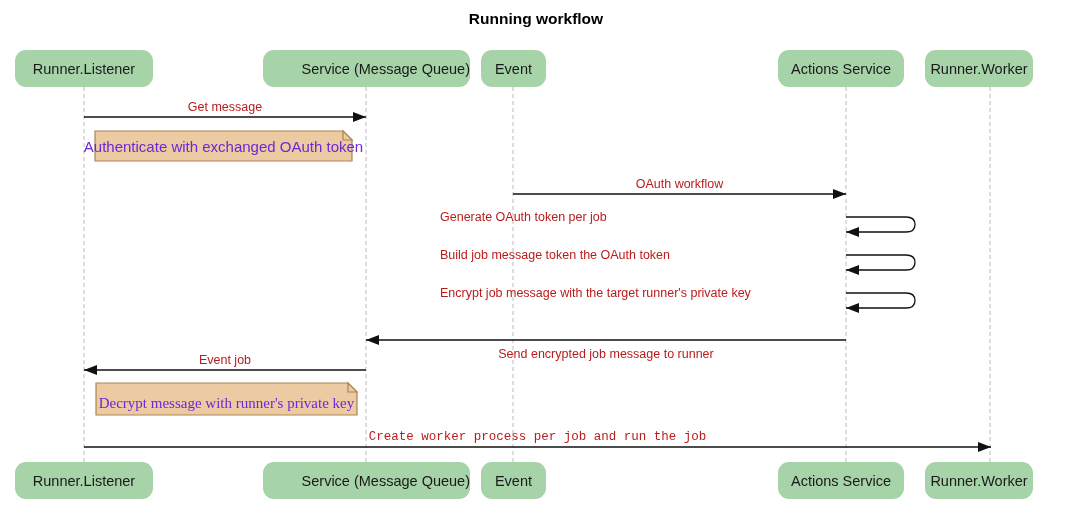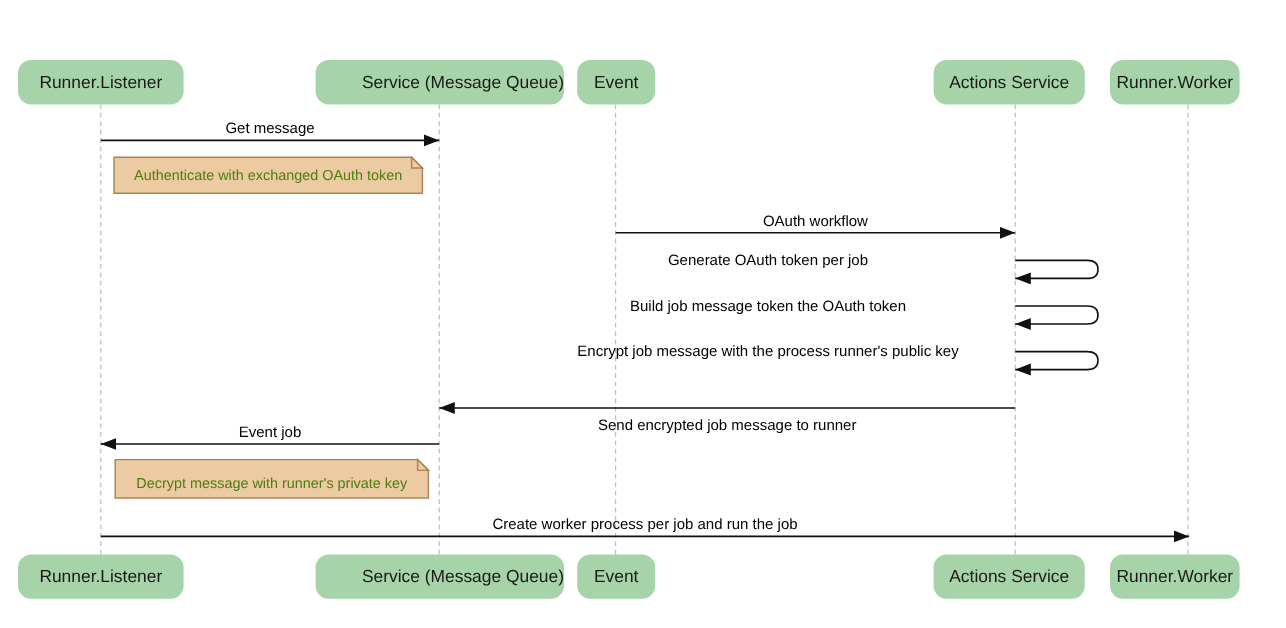--- a/index.html
+++ b/index.html
@@ -37,43 +37,44 @@
   }
   .row-top{top:50px;}
   .row-bottom{top:462px;}
   .a1{left:15px;width:138px;}
   .a2{left:263px;width:207px;justify-content:flex-end;}
   .a3{left:481px;width:65px;text-align:right;}
   .a4{left:778px;width:126px;}
   .a5{left:925px;width:108px;}
   .msg-label{
     position:absolute;height:16px;line-height:16px;
-    font-size:12.5px;color:#000000;text-align:center;white-space:nowrap;
+    font-size:12.5px;color:#b91c1c;text-align:center;white-space:nowrap;
   }
-  .msg-label.right{text-align:center;}
+  .msg-label.right{text-align:left;}
   .m1{left:84px;width:282px;top:99px;}
   .m2{left:513px;width:333px;top:176px;}
   .s1{left:440px;width:400px;top:209px;}
   .s2{left:440px;width:400px;top:247px;}
   .s3{left:440px;width:400px;top:285px;}
   .m3{left:366px;width:480px;top:322px;margin-top:24px;}
   .m4{left:84px;width:282px;top:352px;}
-  .m5{left:84px;width:907px;top:429px;}
+  .m5{left:84px;width:907px;top:429px;font-family:Liberation Mono, monospace;}
   .note-label{
     position:absolute;display:flex;align-items:center;justify-content:center;
-    font-size:12px;color:#4d7c0f;white-space:nowrap;
+    font-size:15px;color:#6d28d9;white-space:nowrap;
   }
   .n1{left:95px;top:131px;width:257px;height:30px;}
-  .n2{left:96px;top:383px;width:261px;height:40px;}
+  .n2{left:96px;top:383px;width:261px;height:40px;font-family:Liberation Serif, serif;}
 </style>
 </head>
 <body>
 
 <div class="diagram">
 
+  <div class="title">Running workflow</div>
 
   <svg class="overlay" width="1072" height="523" viewBox="0 0 1072 523">
     <defs>
       <marker id="ah" markerWidth="14" markerHeight="11" refX="13" refY="5" orient="auto" markerUnits="userSpaceOnUse">
         <path d="M0,0 L13,5 L0,10 Z" fill="#111111"></path>
       </marker>
     </defs>
 
     <line class="lifeline" x1="84" y1="87" x2="84" y2="462"></line>
     <line class="lifeline" x1="366" y1="87" x2="366" y2="462"></line>
@@ -125,21 +126,21 @@
       <span>Actions Service</span>
     </div>
   <div class="actor row-bottom a5">
       <span>Runner.Worker</span>
     </div>
 
   <div class="msg-label m1">Get message</div>
   <div class="msg-label m2">OAuth workflow</div>
   <div class="msg-label right s1">Generate OAuth token per job</div>
   <div class="msg-label right s2">Build job message token the OAuth token</div>
-  <div class="msg-label right s3">Encrypt job message with the process runner's public key</div>
+  <div class="msg-label right s3">Encrypt job message with the target runner's private key</div>
   <div class="msg-label m3">Send encrypted job message to runner</div>
   <div class="msg-label m4">Event job</div>
   <div class="msg-label m5">Create worker process per job and run the job</div>
 
   <div class="note-label n1">Authenticate with exchanged OAuth token</div>
   <div class="note-label n2">Decrypt message with runner's private key</div>
 
 </div>
 
 </body></html>

